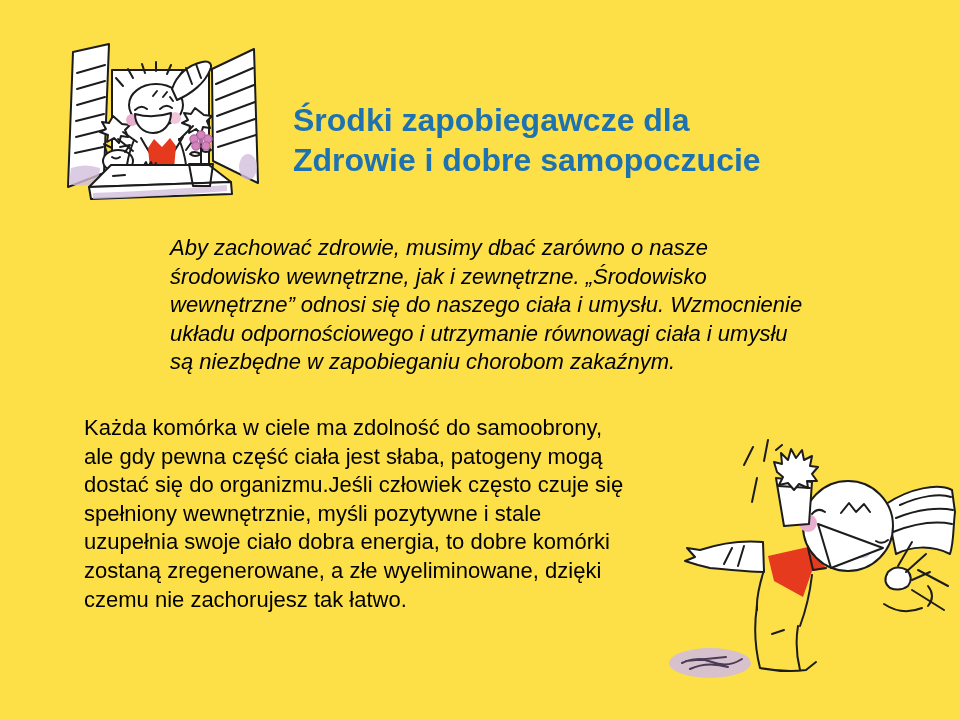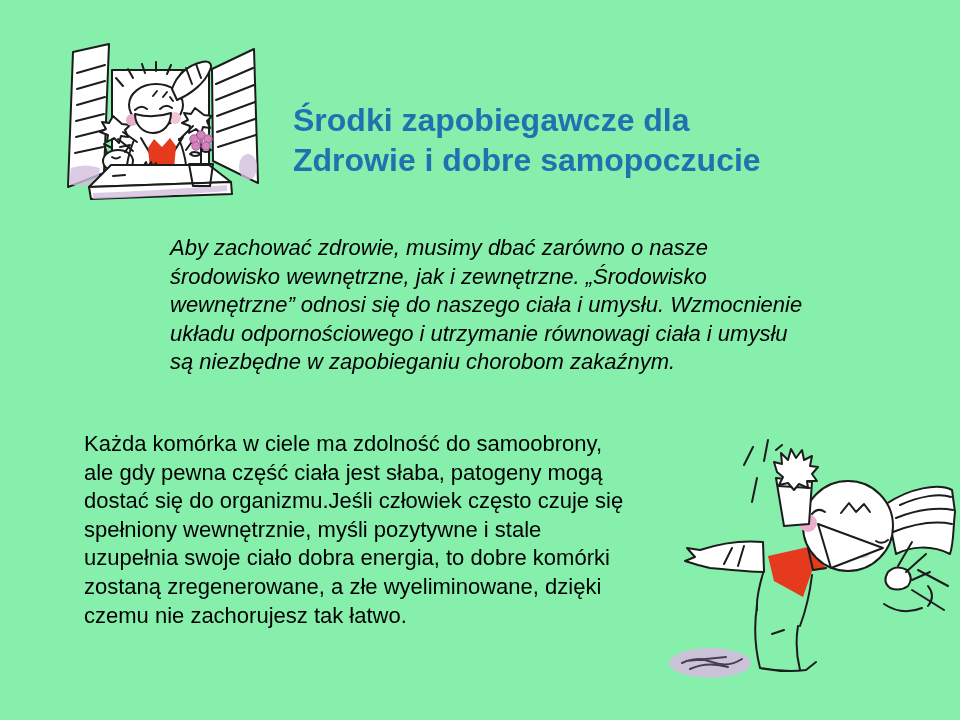--- a/index.html
+++ b/index.html
@@ -1,30 +1,30 @@
 <!DOCTYPE html>
 <html style="--title-blue: #1F72B0; --accent-red: #E53A1E; --lavender: #D2BEDC; --cheek-pink: #E9AECE; --flower-pink: #D583BE;"><head>
 <meta charset="utf-8">
 <style>
   html,body { margin:0; padding:0; background:#fff; }
   .slide {
-    position:relative; width:960px; height:720px; background:#86efac;
+    position:relative; width:960px; height:720px; background:#fde047;
     overflow:hidden; font-family:"Liberation Sans", sans-serif;
   }
   .title {
     position:absolute; left:293px; top:100px; width:640px; margin:0;
     font-size:32px; font-weight:bold; line-height:40px;
     color:var(--title-blue,#1F72B0); white-space:pre-line;
   }
   .para {
     position:absolute; margin:0; font-size:22px; line-height:28.6px;
     color:#000; white-space:pre-line;
   }
   .para1 { left:170px; top:234px; width:730px;font-style:italic; }
-  .para2 { left:84px;  top:414px; width:660px;margin-top:16px; }
+  .para2 { left:84px;  top:414px; width:660px; }
   .illu { position:absolute; }
   .illu-window { left:55px;  top:40px;  width:215px; height:168px; }
   .illu-cheer  { left:660px; top:420px; width:300px; height:290px; }
   svg .ln { stroke:#1c1c1c; stroke-width:2; fill:none; stroke-linecap:round; stroke-linejoin:round; }
   svg .wh { fill:#ffffff; }
 </style>
 </head>
 <body>
 
 <div class="slide">

